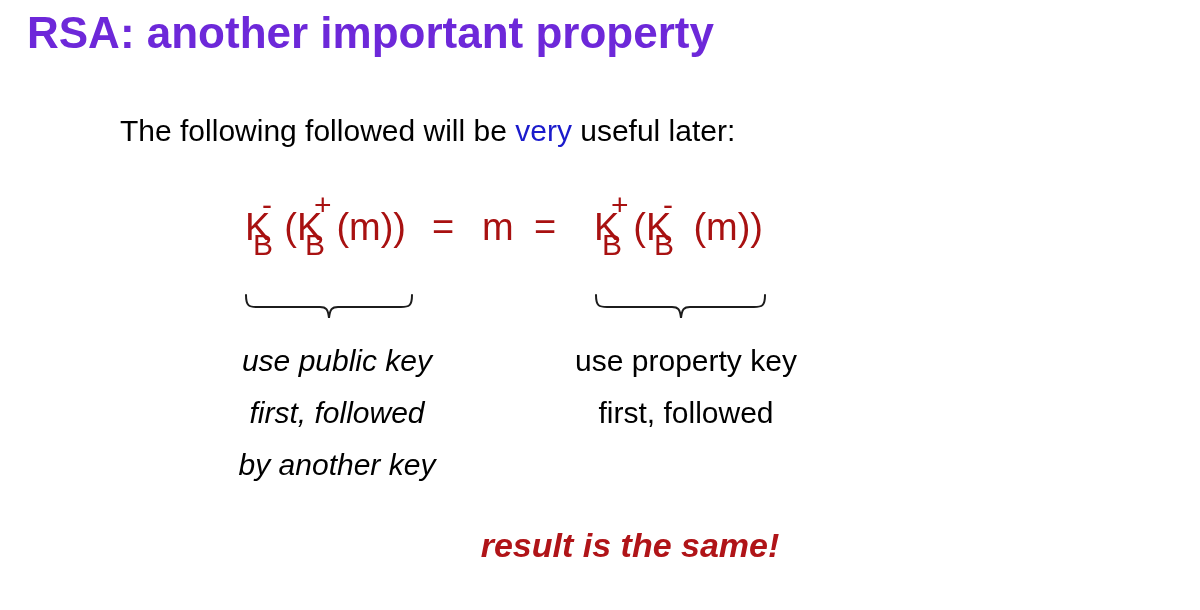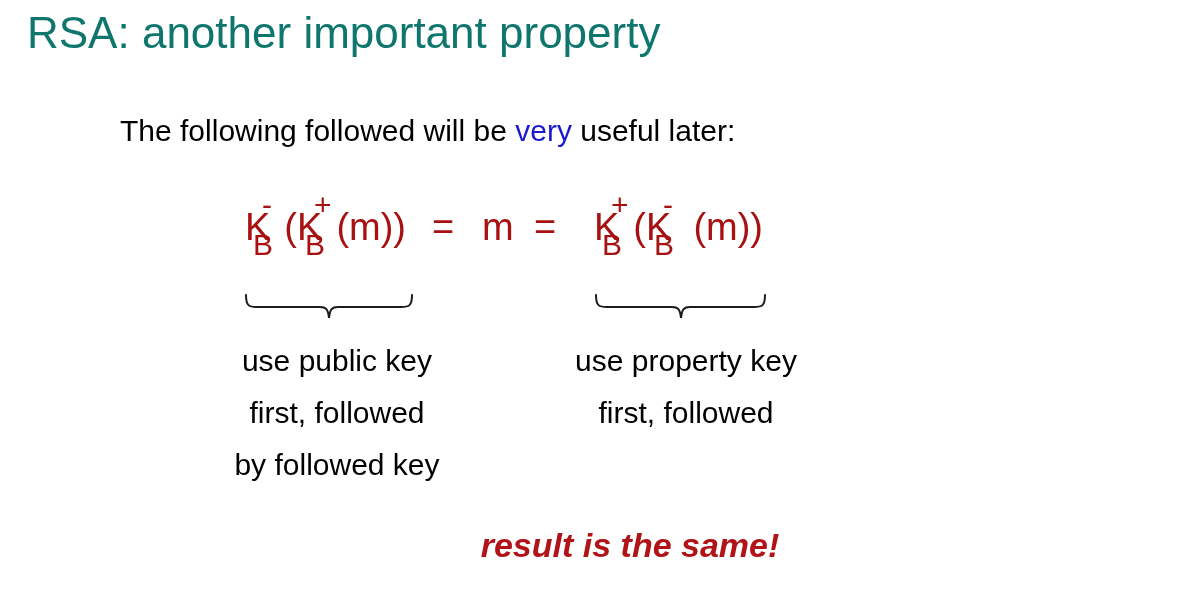--- a/index.html
+++ b/index.html
@@ -17,23 +17,23 @@
     -webkit-font-smoothing: antialiased;
   }
 
   
   .slide-title {
     position: absolute;
     left: 27px;
     top: 8px;
     font-size: 44px;
     line-height: 1.12;
-    color: #0f766e;
+    color: #6d28d9;
     white-space: nowrap;
-    font-weight: 400;
+    font-weight: 700;
   }
 
   
   .subtitle {
     position: absolute;
     left: 120px;
     top: 113px;
     font-size: 30px;
     line-height: 1.2;
     color: #000000;
@@ -98,21 +98,21 @@
   
   .caption {
     position: absolute;
     top: 335px;
     font-size: 30px;
     line-height: 52px;
     color: #000000;
     text-align: center;
     white-space: nowrap;
   }
-  .caption-left  { left: 200px; width: 274px; }
+  .caption-left  { left: 200px; width: 274px; font-style: italic; }
   .caption-right { left: 545px; width: 282px; }
 
   
   .conclusion {
     position: absolute;
     left: 0;
     top: 526px;
     width: 1200px;
     text-align: center;
     font-size: 34px;
@@ -149,21 +149,21 @@
 
 <div class="brace" style="left:593px; top:292px; width:175px;">
   <svg width="175" height="30" viewBox="0 0 175 30">
     <path d="M3,3 C3,14 6,15 14,15 L79,15 C85,15 87,17 88,26 C89,17 91,15 97,15 L161,15 C169,15 172,14 172,3" fill="none" stroke="#1c1c1c" stroke-width="2" stroke-linecap="round"></path>
   </svg>
 </div>
 
 <div class="caption caption-left">
   <div>use public key</div>
   <div>first, followed</div>
-  <div>by followed key</div>
+  <div>by another key</div>
 </div>
 
 <div class="caption caption-right">
   <div>use property key</div>
   <div>first, followed</div>
 </div>
 
 <div class="conclusion">result is the same!</div>
 
 </body></html>

